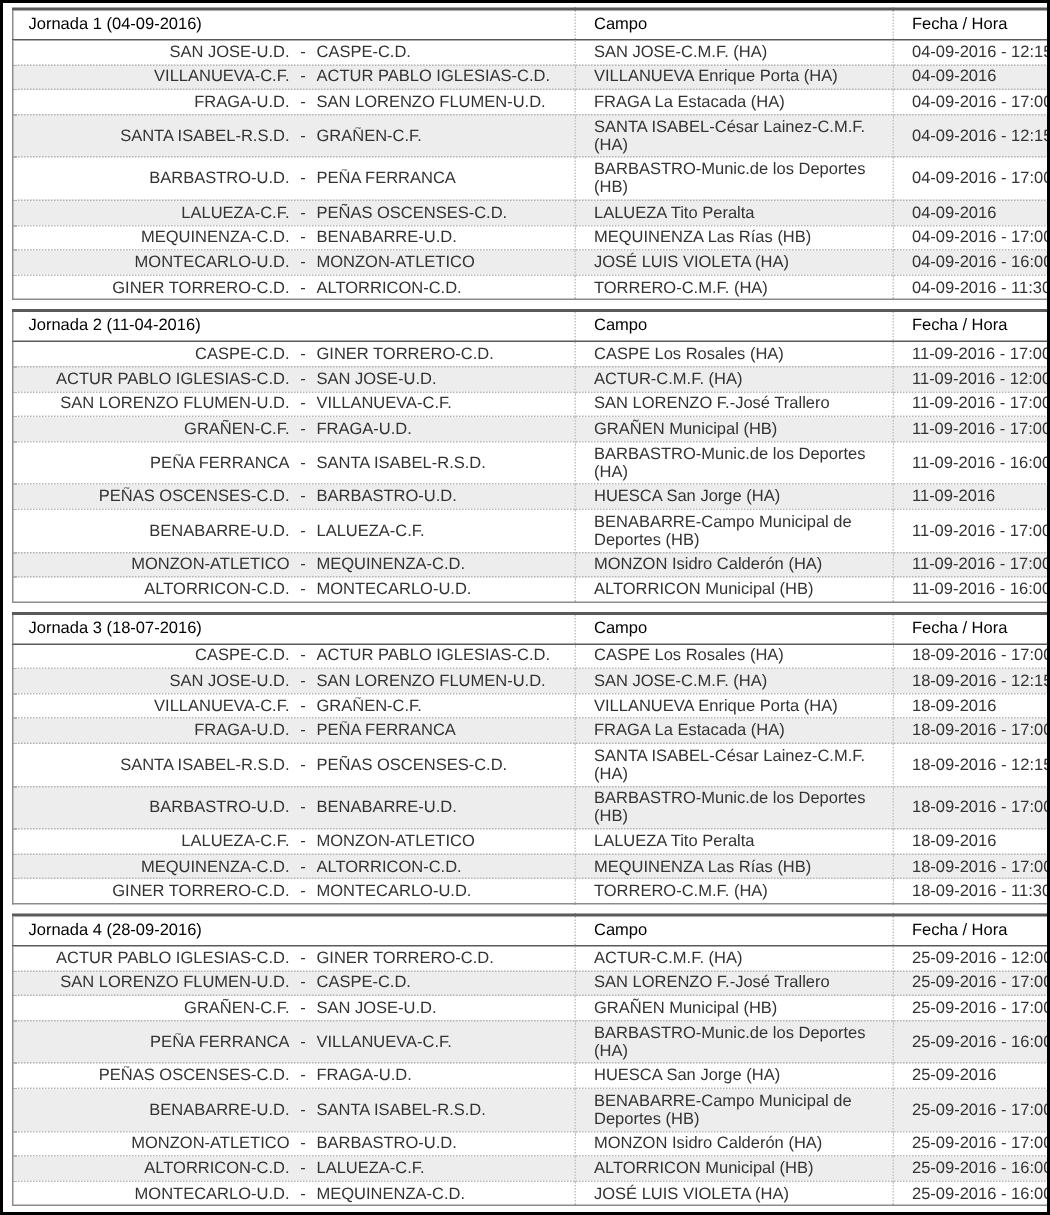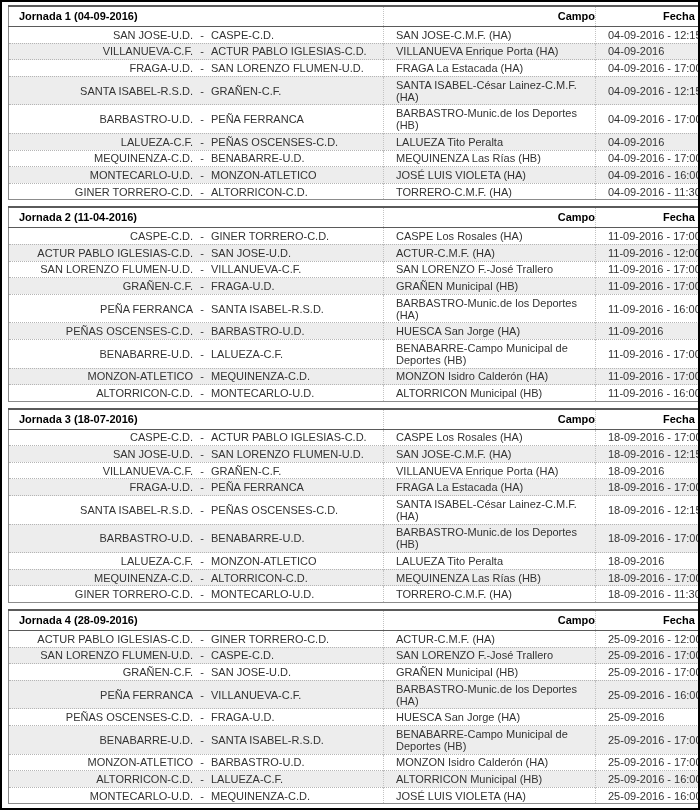--- a/index.html
+++ b/index.html
@@ -21,30 +21,30 @@
     border: 1px solid #8c8c8c;
     border-top: 2px solid #5a5a5a;
     font-size: 11px;
     color: #333333;
   }
   table.jornada:last-child { margin-bottom: 0; }
   th.c-match { width: 364px; }
   th.c-campo { width: 199px; }
   th.c-fecha { width: 121px; }
   th {
-    font-weight: bold;
+    font-weight: normal;
     color: #000000;
     text-align: left;
     padding: 3px 0 3px 10px;
     border-bottom: 1px solid #5a5a5a;
     line-height: 13px;
     white-space: nowrap;
     overflow: hidden;
   }
-  th.c-campo, th.c-fecha { padding-left: 12px; border-left: 1px dotted #c3c3c3; text-align: right; }
+  th.c-campo, th.c-fecha { padding-left: 12px; border-left: 1px dotted #c3c3c3; }
   td {
     padding: 1.8px 0;
     vertical-align: middle;
     line-height: 12px;
   }
   td.c-campo, td.c-fecha {
     border-left: 1px dotted #c3c3c3;
     padding-left: 12px;
     padding-right: 3px;
   }

